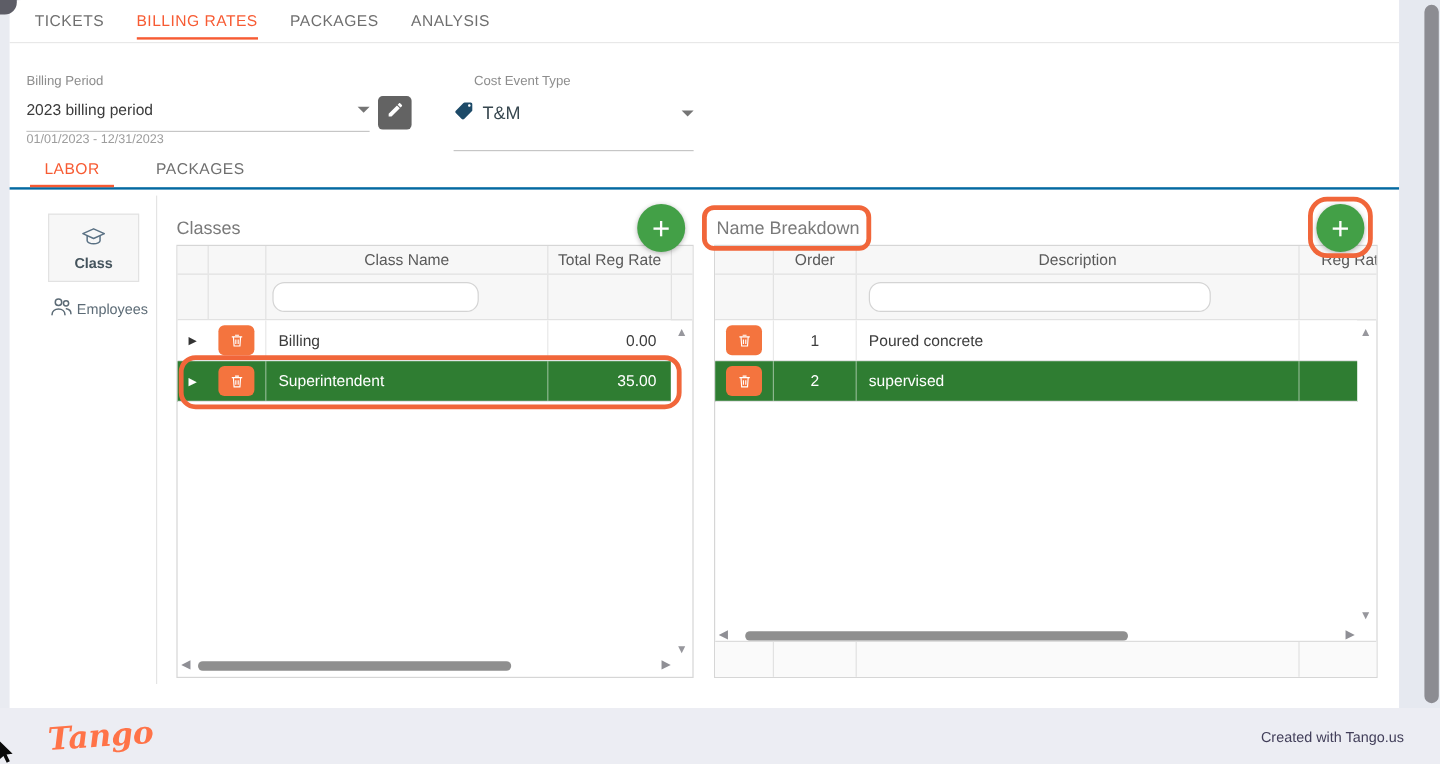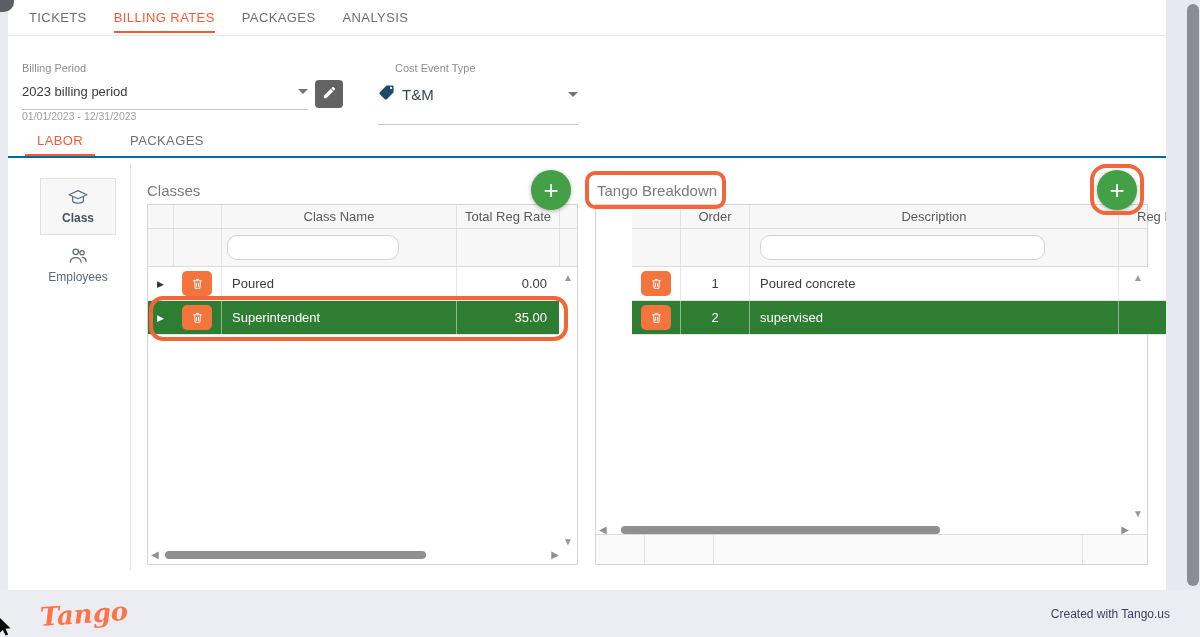--- a/index.html
+++ b/index.html
@@ -39,21 +39,21 @@
 
   
   .subtabs{position:absolute;left:0;top:125px;width:100%;height:33px;border-bottom:2px solid #0369a1;display:flex;align-items:stretch;padding-left:17px;gap:23px;}
   .subtab{font-size:13px;letter-spacing:.4px;color:#6f6f6f;display:flex;align-items:center;padding:0 12px;position:relative;cursor:pointer;}
   .subtab.active{color:#f75b33;}
   .subtab.active::after{content:"";position:absolute;left:0;right:0;bottom:0;height:2.5px;background:#f75b33;}
 
   
   .side-class{position:absolute;left:32px;top:178px;width:76px;height:57px;background:#f7f7f7;border:1px solid #e2e2e2;display:flex;flex-direction:column;align-items:center;justify-content:center;gap:2px;cursor:pointer;}
   .side-class .lbl{font-size:12px;color:#44535c;font-weight:bold;}
-  .side-emp{position:absolute;left:32px;top:246px;width:76px;display:flex;flex-direction:column;align-items:center;gap:2px;cursor:pointer;}
+  .side-emp{position:absolute;left:32px;top:246px;width:76px;display:flex;flex-direction:row;align-items:center;gap:2px;cursor:pointer;}
   .side-emp .lbl{font-size:12px;color:#5c6b76;}
   .side-divider{position:absolute;left:122px;top:163px;width:1px;height:407px;background:#e4e4e4;}
 
   
   .panel-title{position:absolute;font-size:15px;color:#7a7a7a;}
   .add-btn{position:absolute;width:40px;height:40px;border-radius:50%;background:#43a047;color:#fff;font-size:26px;line-height:1;display:flex;align-items:center;justify-content:center;cursor:pointer;box-shadow:0 1px 4px rgba(0,0,0,.3);z-index:5;}
 
   .grid-table{position:absolute;top:204px;height:361px;border:1px solid #d6d6d6;background:#fff;}
   .g-head,.g-filter{display:grid;background:#f7f7f7;border-bottom:1px solid #dcdcdc;}
   .g-head{height:24px;}
@@ -81,21 +81,21 @@
   .hs-arrow{font-size:10px;color:#8f8f95;line-height:1;cursor:pointer;}
   .hs-track{flex:1;height:10px;position:relative;}
   .hs-thumb{position:absolute;top:1px;height:8px;background:#8f8f8f;border-radius:4px;cursor:grab;}
 
   .classes-table{left:139px;width:431px;}
   .classes-table .g-head,.classes-table .g-filter{grid-template-columns:25px 48px 235px 103px 18px;}
   .classes-table .g-row{grid-template-columns:25px 48px 235px 103px;width:411px;}
   .classes-hscroll{left:3px;width:408px;bottom:3px;}
   .classes-hscroll .hs-thumb{left:2px;width:68%;}
 
-  .rb-table{left:587px;width:553px;padding-left:36px;}
+  .rb-table{left:587px;width:553px;}
   .rb-table .g-head,.rb-table .g-filter{grid-template-columns:48px 69px 369px 65px;}
   .rb-table .g-row{grid-template-columns:48px 69px 369px 49px;width:535px;}
   .rb-hscroll{left:3px;width:530px;top:319px;}
   .rb-hscroll .hs-thumb{left:10px;width:63%;}
   .rb-footer-row{position:absolute;left:0;bottom:0;width:100%;height:30px;background:#fafafa;border-top:1px solid #dcdcdc;display:grid;grid-template-columns:48px 69px 369px 65px;}
   .rb-footer-row div{border-left:1px solid #e2e2e2;}
   .rb-footer-row div:first-child{border-left:none;}
 
   
   .ann{position:absolute;border:4px solid #f1663a;border-radius:14px;pointer-events:none;z-index:10;}
@@ -196,21 +196,21 @@
       <div class="cell">
           <span class="del-btn">
             <svg width="13" height="14" viewBox="0 0 24 24" fill="none" stroke="#fff" stroke-width="1.8">
               <path d="M4 6h16"></path>
               <path d="M9 3.5h6"></path>
               <path d="M6.5 6l1 14h9l1-14"></path>
               <path d="M10.2 10v7M13.8 10v7"></path>
             </svg>
           </span>
         </div>
-      <div class="cell bl name-cell">Poured</div>
+      <div class="cell bl name-cell">Billing</div>
       <div class="cell bl num-cell">0.00</div>
     </div>
 
     <div class="g-row selected">
       <div class="cell expand">▶</div>
       <div class="cell">
           <span class="del-btn">
             <svg width="13" height="14" viewBox="0 0 24 24" fill="none" stroke="#fff" stroke-width="1.8">
               <path d="M4 6h16"></path>
               <path d="M9 3.5h6"></path>
@@ -227,21 +227,21 @@
     <div class="vs-arrow" style="top:332px;">▼</div>
     <div class="hscroll classes-hscroll">
       <span class="hs-arrow">◀</span>
       <span class="hs-track">
           <span class="hs-thumb"></span>
         </span>
       <span class="hs-arrow">▶</span>
     </div>
   </div>
 
-  <div class="panel-title" style="left:589px;top:182px;">Tango Breakdown</div>
+  <div class="panel-title" style="left:589px;top:182px;">Name Breakdown</div>
   <div class="add-btn" style="left:1089px;top:170px;">+</div>
 
   <div class="grid-table rb-table">
     <div class="g-head">
       <div class="hcell"></div>
       <div class="hcell">Order</div>
       <div class="hcell">Description</div>
       <div class="hcell regrate-head">Reg Rate</div>
     </div>
     <div class="g-filter">

